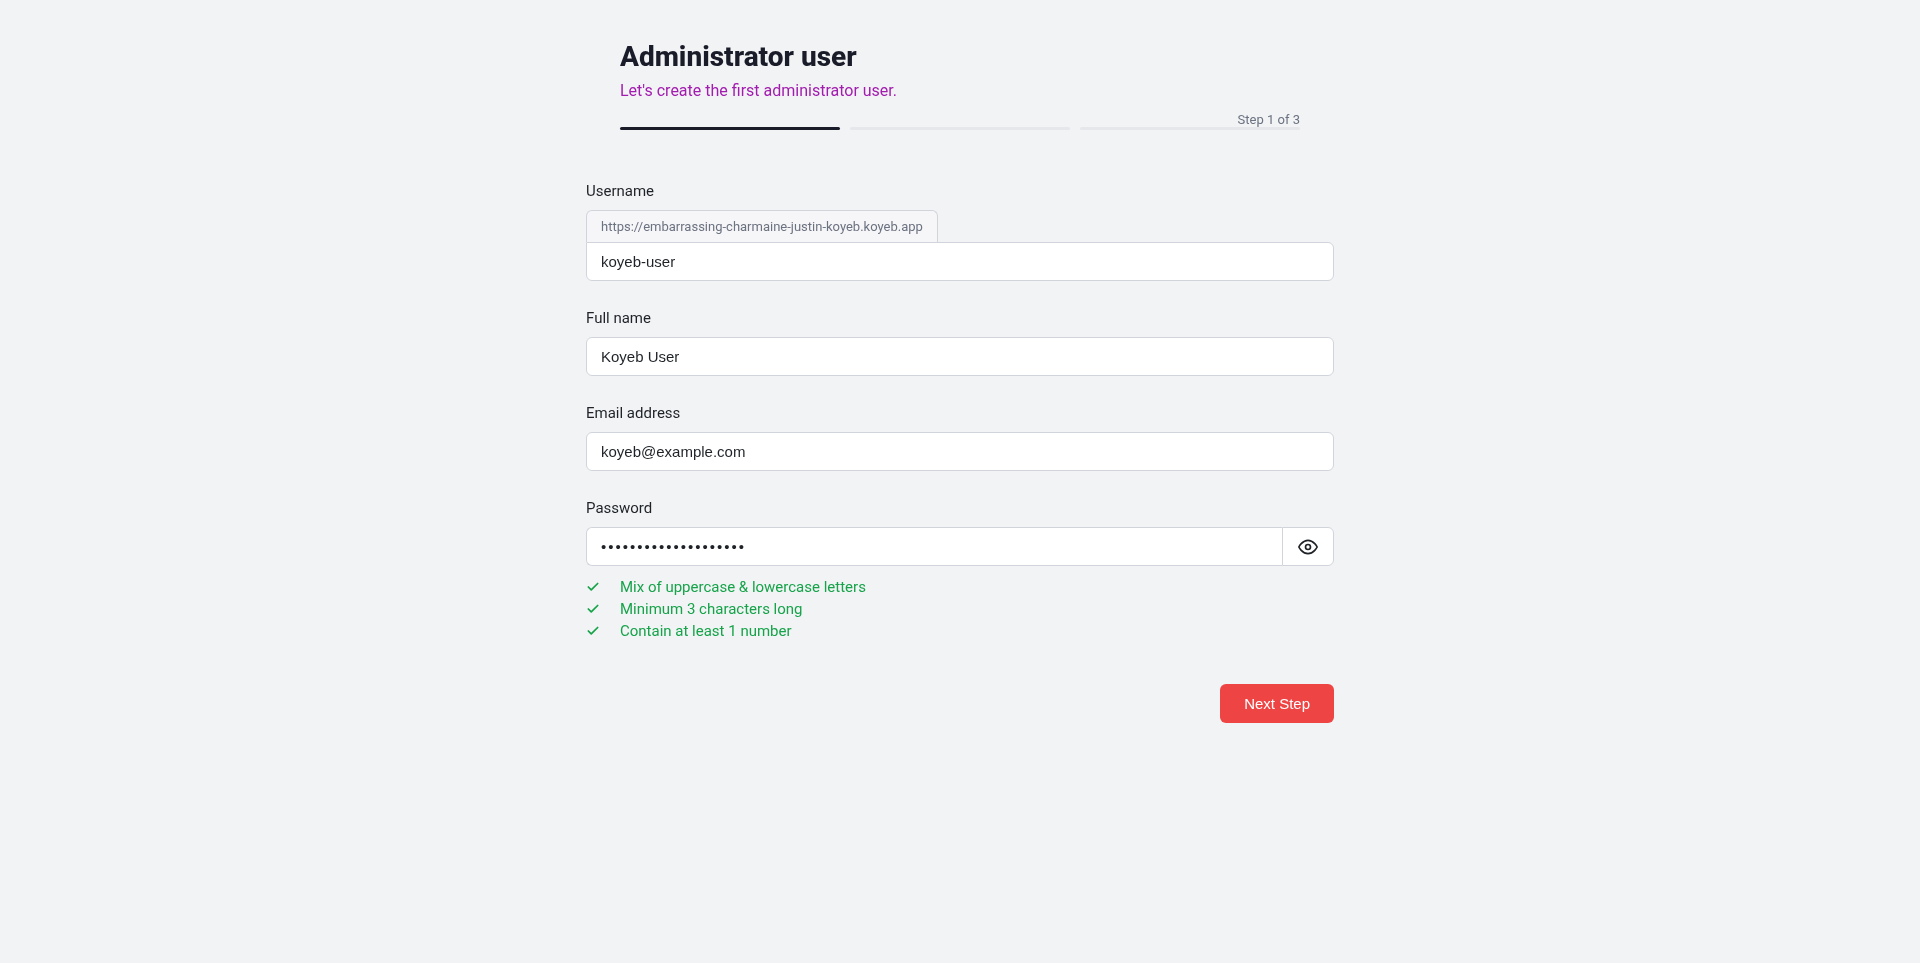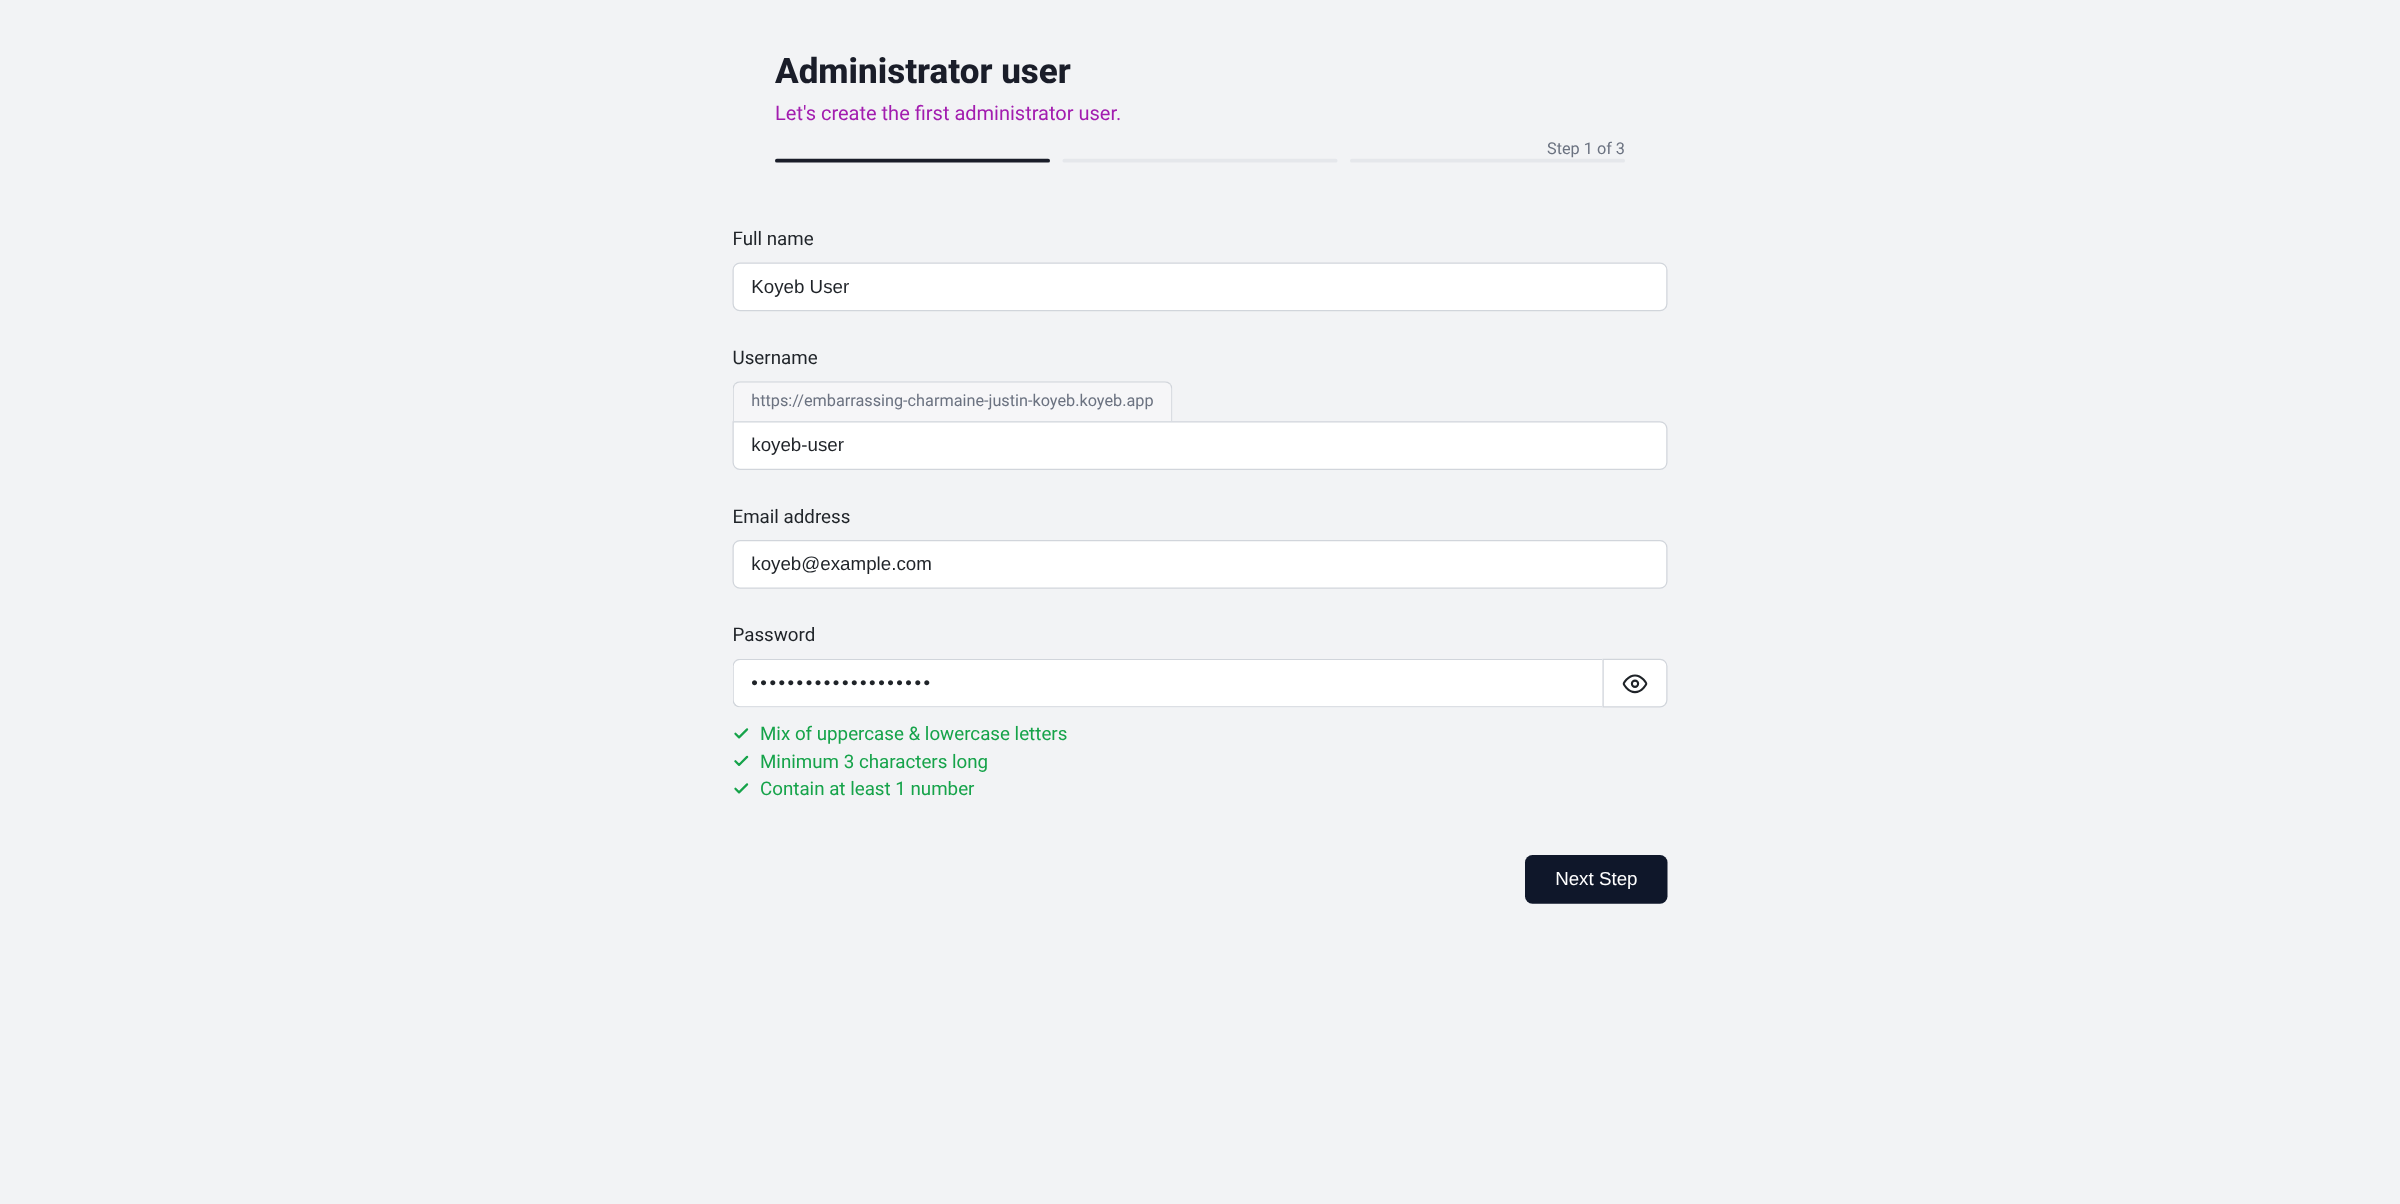--- a/index.html
+++ b/index.html
@@ -133,40 +133,40 @@
       cursor: pointer;
     }
     
     .password-requirements {
       margin-top: 12px;
     }
     
     .requirement-item {
       display: flex;
       align-items: center;
-      gap: 8px;
+      gap: 20px;
       font-size: 15px;
       color: #16a34a;
       margin-bottom: 4px;
     }
     
     .check-icon {
       width: 14px;
       height: 14px;
       flex-shrink: 0;
     }
     
     .actions {
       display: flex;
       justify-content: flex-end;
       margin-top: 44px;
     }
     
     .next-button {
-      background-color: #0f172a;
+      background-color: #ef4444;
       color: #ffffff;
       border: none;
       border-radius: 6px;
       padding: 11px 24px;
       font-size: 15px;
       font-weight: 500;
       cursor: pointer;
     }
     
     .eye-icon {
@@ -187,28 +187,28 @@
     <div class="step-label">Step 1 of 3</div>
     <div class="progress-bars">
       <div class="progress-segment active"></div>
       <div class="progress-segment"></div>
       <div class="progress-segment"></div>
     </div>
   </div>
 
   <div class="form-container">
     <div class="form-group">
-      <label class="form-label">Full name</label>
-      <input type="text" class="text-input" value="Koyeb User" style="">
-    </div>
-
-    <div class="form-group">
       <label class="form-label">Username</label>
       <div class="url-prefix">https://embarrassing-charmaine-justin-koyeb.koyeb.app</div>
       <input type="text" class="text-input has-prefix" value="koyeb-user" style="">
+    </div>
+
+    <div class="form-group">
+      <label class="form-label">Full name</label>
+      <input type="text" class="text-input" value="Koyeb User" style="">
     </div>
 
     <div class="form-group">
       <label class="form-label">Email address</label>
       <input type="email" class="text-input" value="koyeb@example.com" style="">
     </div>
 
     <div class="form-group">
       <label class="form-label">Password</label>
       <div class="password-wrapper">

